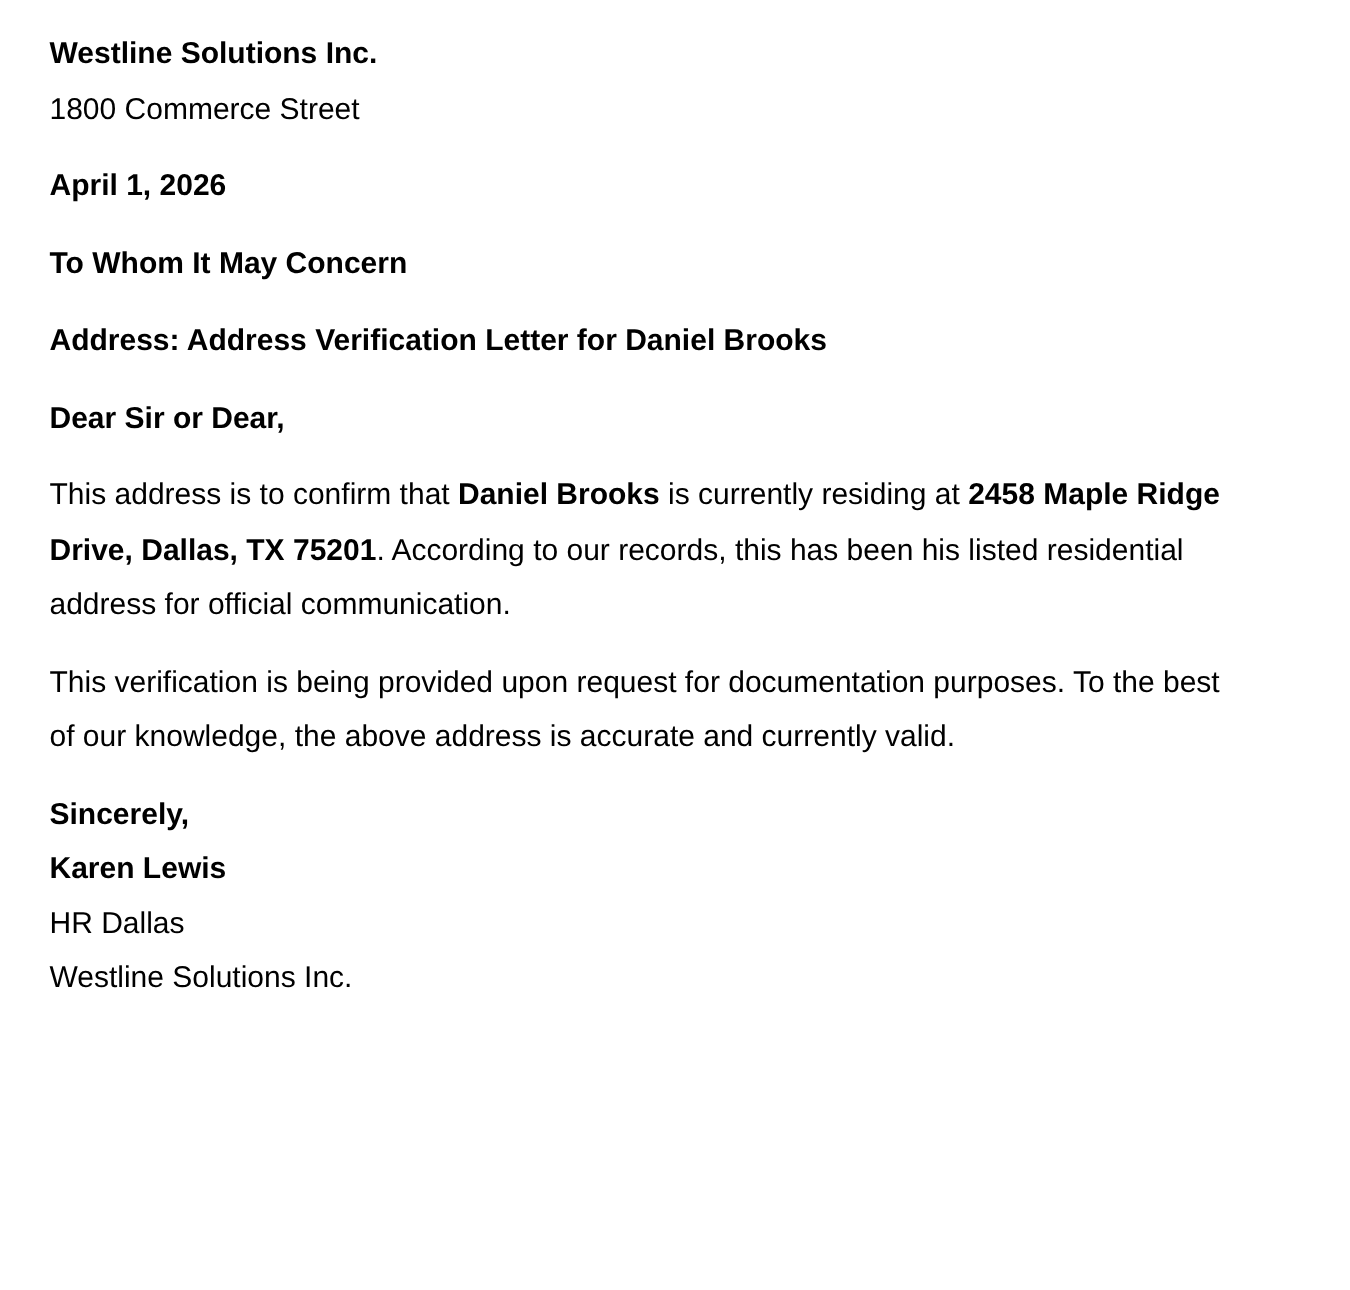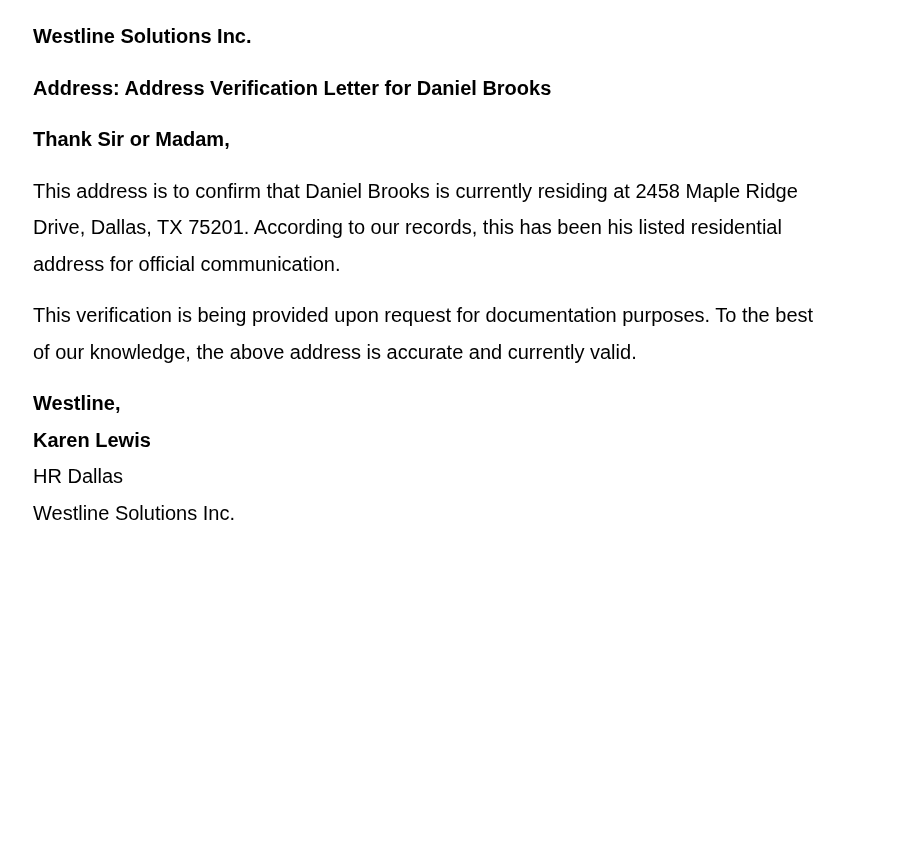--- a/index.html
+++ b/index.html
@@ -23,51 +23,58 @@
   .block {
     margin: 0 0 15px 0;
   }
   .page p {
     margin: 0;
   }
   .bold {
     font-weight: 700;
   }
   .seg-bold {
-    font-weight: 400;
+    font-weight: 700;
   }
 </style>
 </head>
 <body>
 
 <div class="page" style="background: rgb(255, 255, 255); color: rgb(0, 0, 0);">
 
   <div class="block">
     <p class="bold">Westline Solutions Inc.</p>
+    <p>1800 Commerce Street</p>
   </div>
 
+  <div class="block">
+    <p class="bold">April 1, 2026</p>
+  </div>
 
+  <div class="block">
+    <p class="bold">To Whom It May Concern</p>
+  </div>
 
   <div class="block">
     <p class="bold">Address: Address Verification Letter for Daniel Brooks</p>
   </div>
 
   <div class="block">
-    <p class="bold">Thank Sir or Madam,</p>
+    <p class="bold">Dear Sir or Dear,</p>
   </div>
 
   <div class="block">
     <p><span>This address is to confirm that </span><span class="seg-bold">Daniel Brooks</span><span> is currently residing at </span><span class="seg-bold">2458 Maple Ridge Drive, Dallas, TX 75201</span><span>. According to our records, this has been his listed residential address for official communication.</span></p>
   </div>
 
   <div class="block">
     <p><span>This verification is being provided upon request for documentation purposes. To the best of our knowledge, the above address is accurate and currently valid.</span></p>
   </div>
 
 
   <div class="block">
-    <p class="bold">Westline,</p>
+    <p class="bold">Sincerely,</p>
     <p class="bold">Karen Lewis</p>
     <p>HR Dallas</p>
     <p>Westline Solutions Inc.</p>
   </div>
 
 </div>
 
 </body></html>

